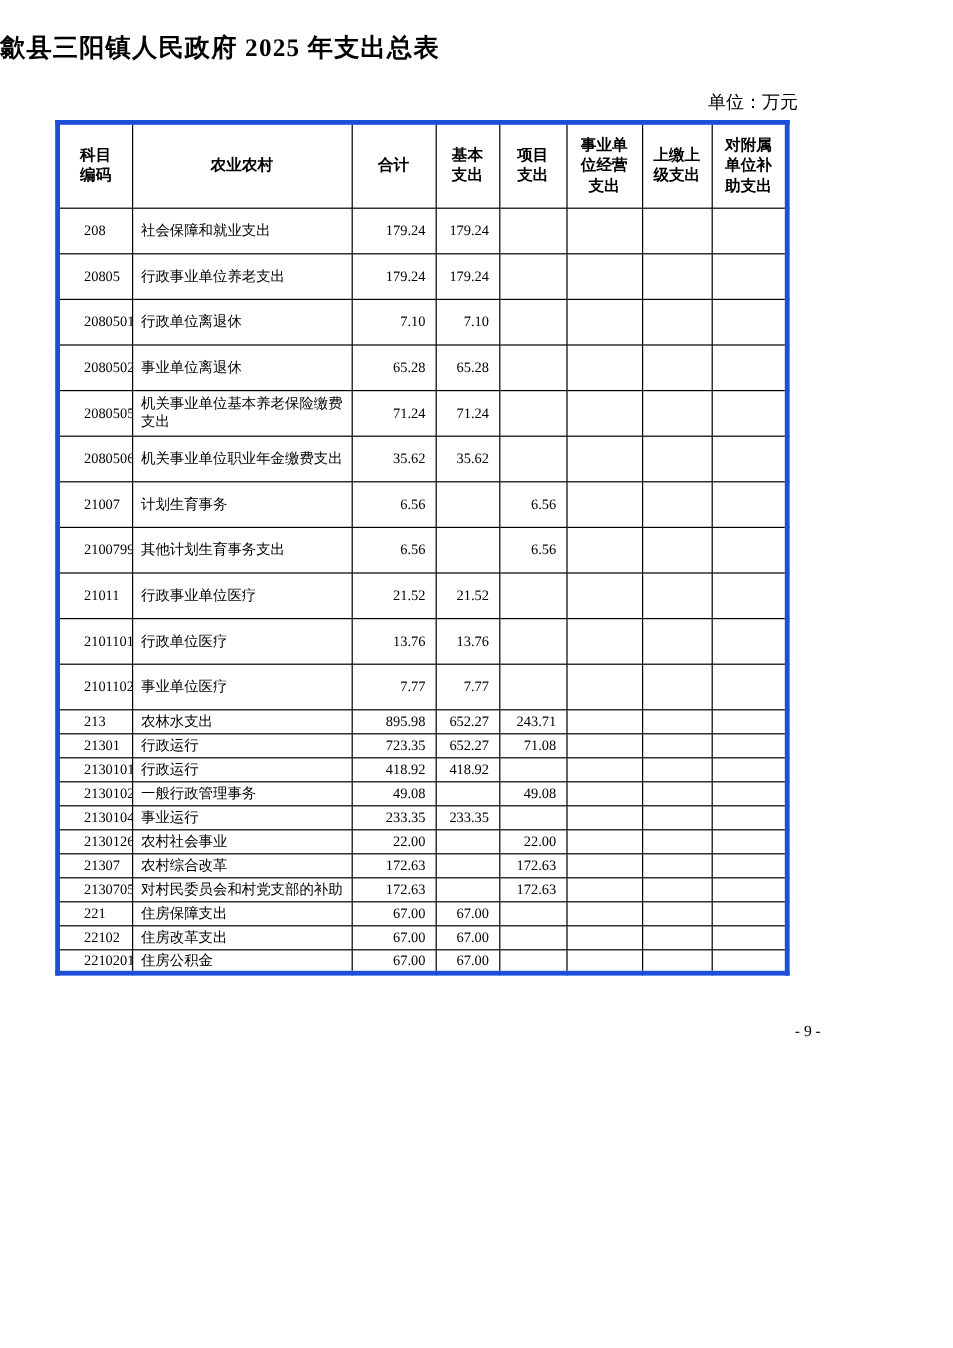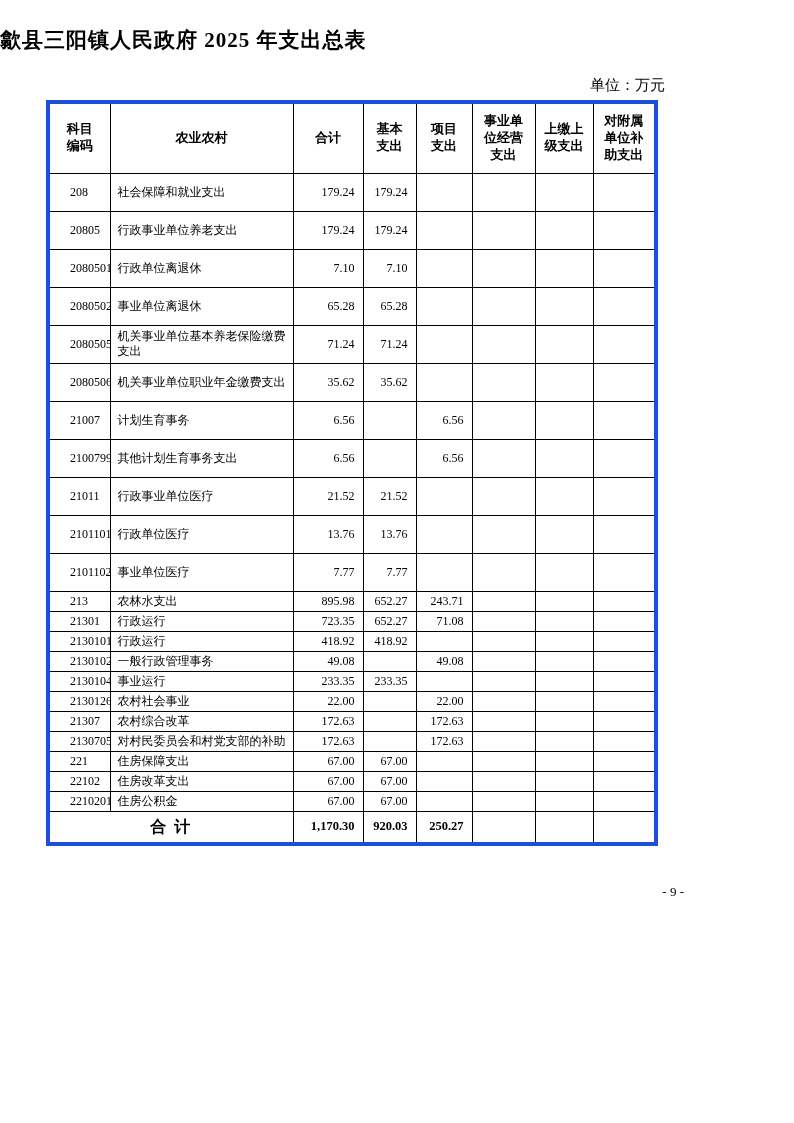--- a/index.html
+++ b/index.html
@@ -334,27 +334,18 @@
         <tr class="compact">
           <td class="code">2210201</td>
           <td class="name">住房公积金</td>
           <td class="val">67.00</td>
           <td class="val">67.00</td>
           <td class="val"></td>
           <td class="val"></td>
           <td class="val"></td>
           <td class="val"></td>
         </tr>
-        <tr class="total-row">
-          <td class="total-label" colspan="2">合  计</td>
-          <td class="val">1,170.30</td>
-          <td class="val">920.03</td>
-          <td class="val">250.27</td>
-          <td class="val"></td>
-          <td class="val"></td>
-          <td class="val"></td>
-        </tr>
       </tbody>
   </table>
 
   <div class="page-number">- 9 -</div>
 
 </div>
 
 </body></html>

